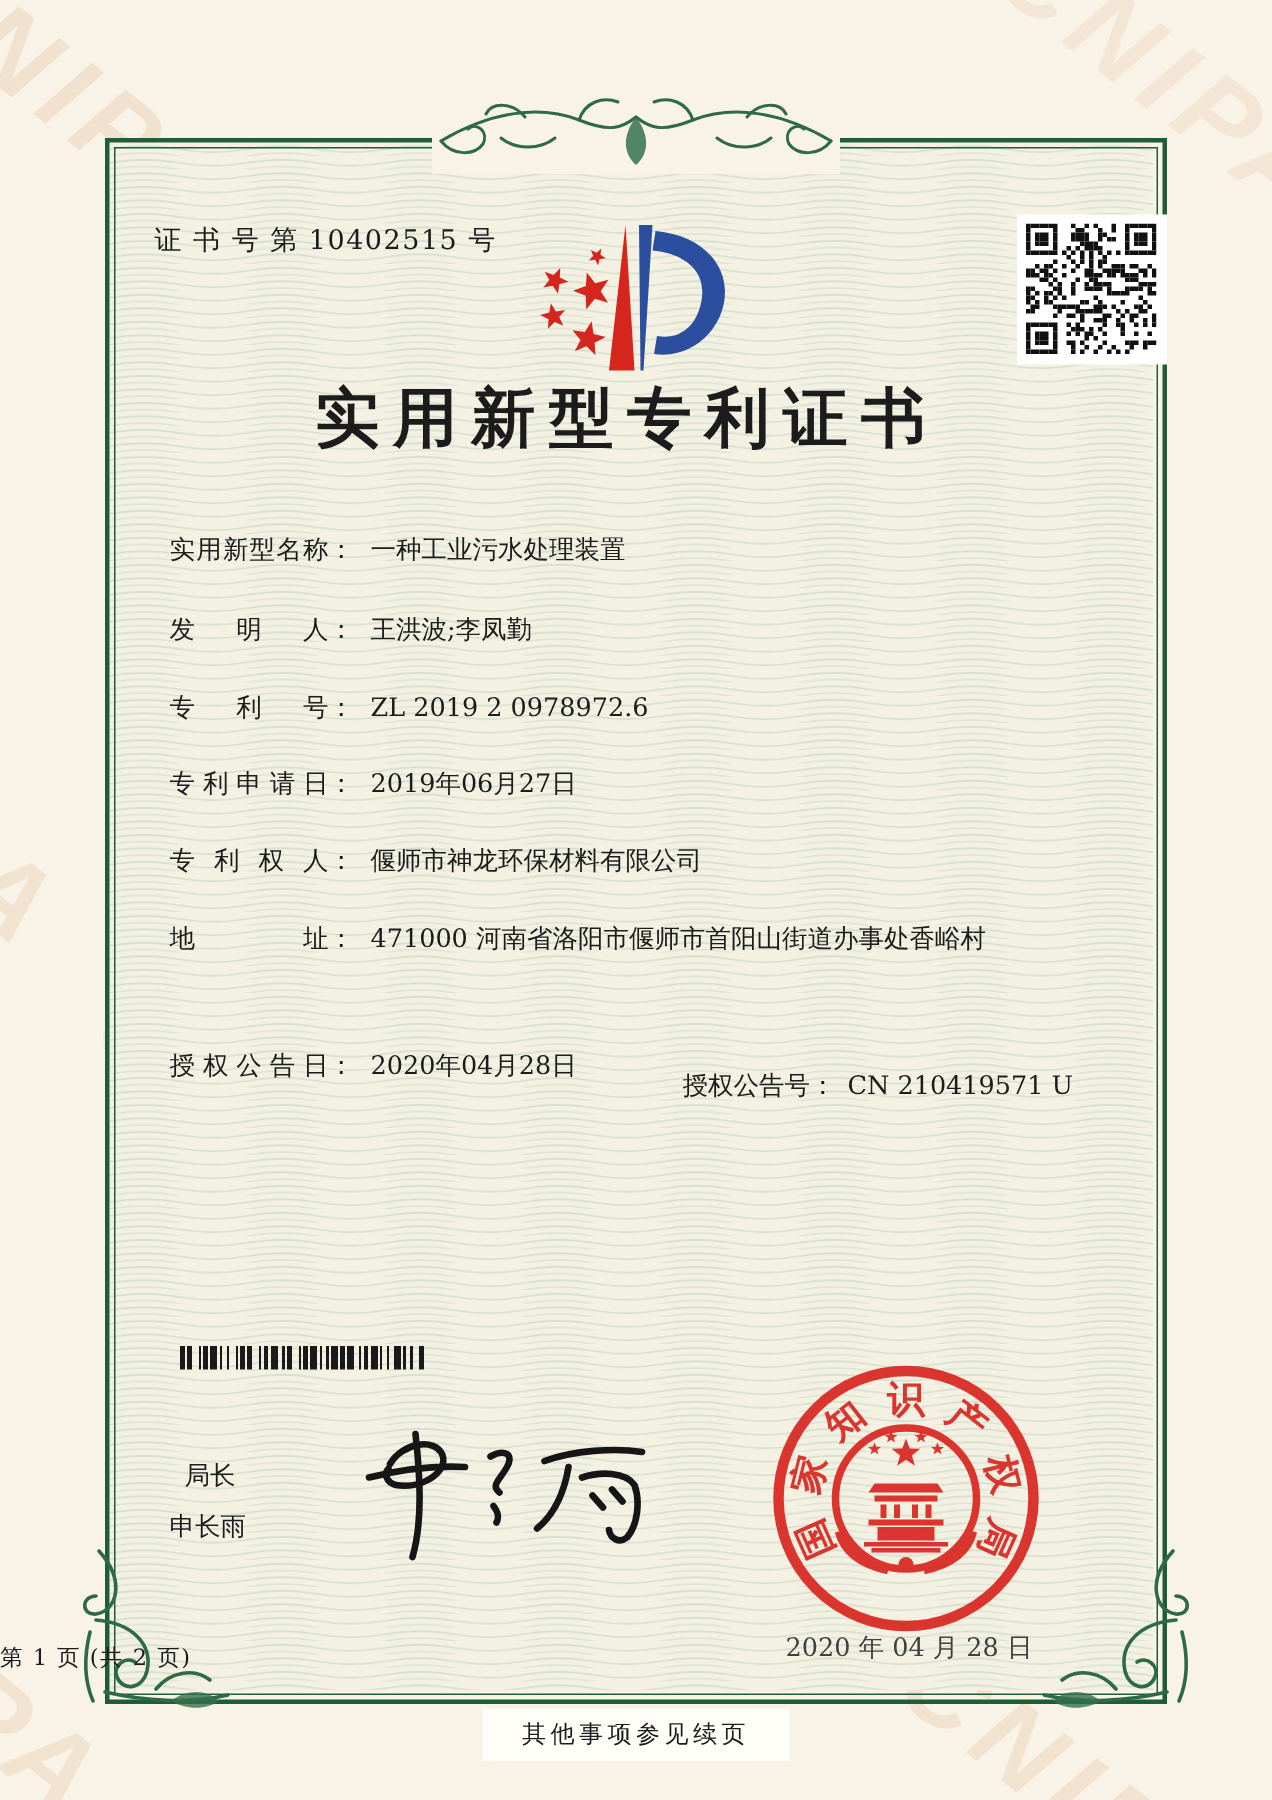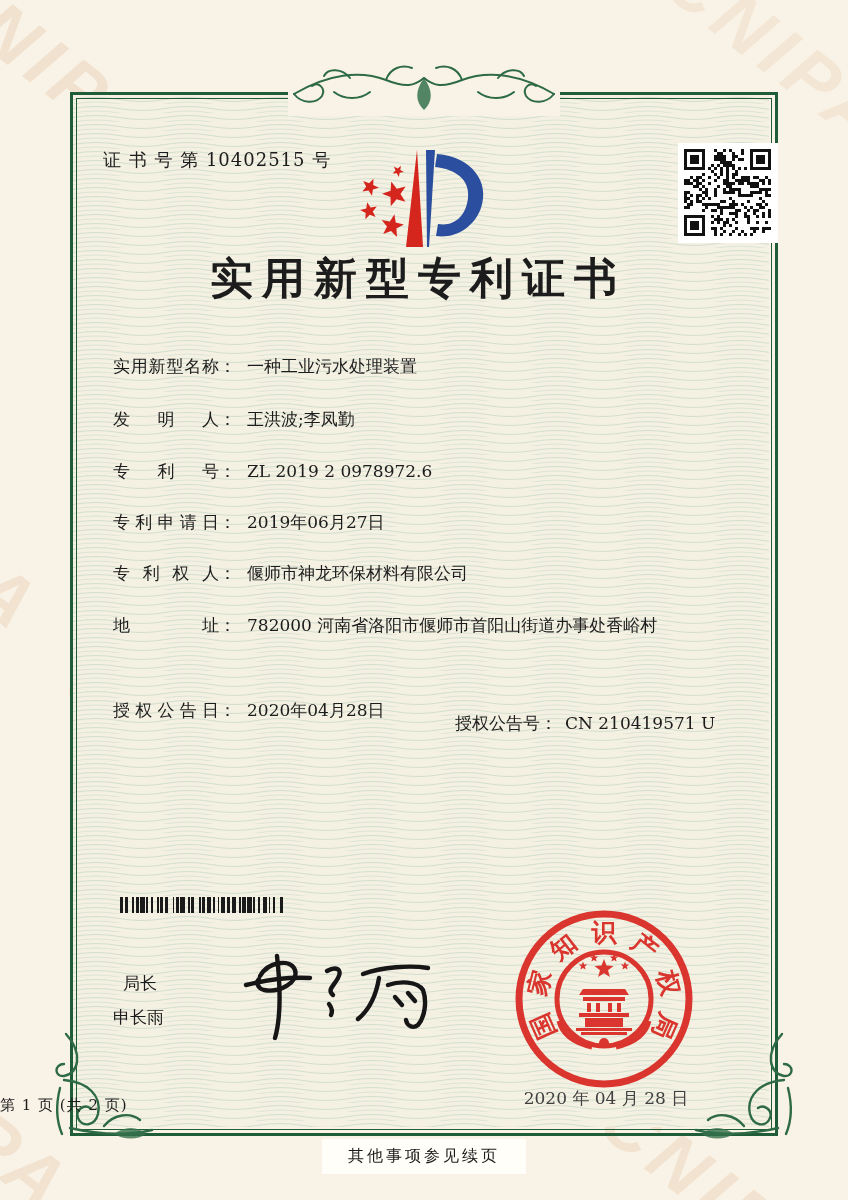--- a/index.html
+++ b/index.html
@@ -509,21 +509,21 @@
   <div class="abs row" style="top:460px;">
     <span class="flabel">专利号</span><span>：</span><span class="fvalue">ZL 2019 2 0978972.6</span>
   </div>
   <div class="abs row" style="top:511px;">
     <span class="flabel">专利申请日</span><span>：</span><span class="fvalue">2019年06月27日</span>
   </div>
   <div class="abs row" style="top:562px;">
     <span class="flabel">专利权人</span><span>：</span><span class="fvalue">偃师市神龙环保材料有限公司</span>
   </div>
   <div class="abs row" style="top:614px;">
-    <span class="flabel">地址</span><span>：</span><span class="fvalue">782000 河南省洛阳市偃师市首阳山街道办事处香峪村</span>
+    <span class="flabel">地址</span><span>：</span><span class="fvalue">471000 河南省洛阳市偃师市首阳山街道办事处香峪村</span>
   </div>
   <div class="abs row" style="top:663px;margin-top:36px;">
     <span class="flabel">授权公告日</span><span>：</span><span class="fvalue">2020年04月28日</span>
     <span class="grant2">
       <span>授权公告号</span><span>：</span><span class="fvalue">CN 210419571 U</span>
     </span>
   </div>
 
 
   <svg class="abs" style="left:120px;top:897px;z-index:5;" width="222" height="16" id="barcode-svg" shape-rendering="crispEdges">

